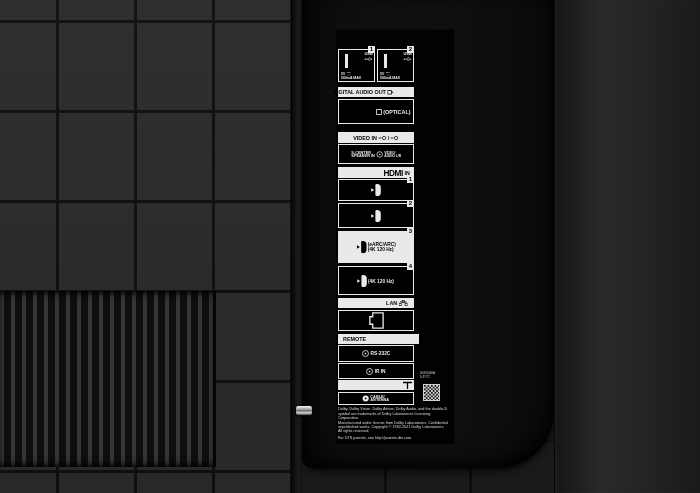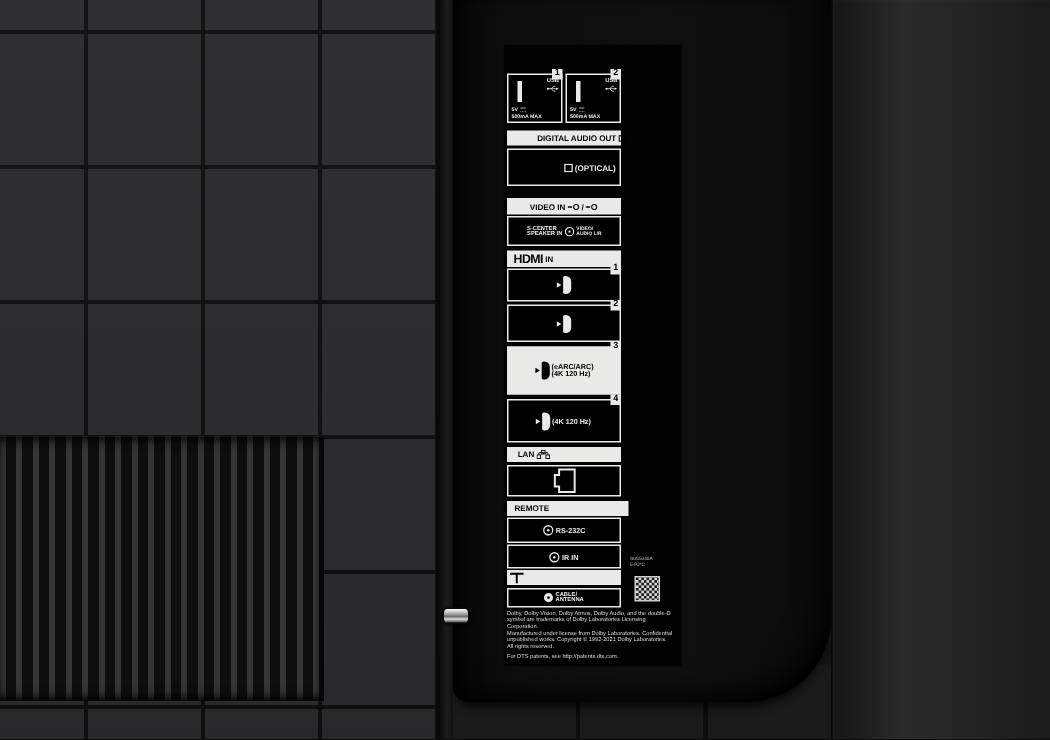--- a/index.html
+++ b/index.html
@@ -30,21 +30,21 @@
     background:linear-gradient(90deg,#151515 0,#2a2a2b 32%,#242425 62%,#1a1a1b 100%);
     border-left:1px solid #060606;box-shadow:inset 2px 0 3px rgba(255,255,255,.04);}
   .screw{position:absolute;left:296px;top:406px;width:16px;height:9px;border-radius:2px/3px;
     background:linear-gradient(180deg,#fafafa 0%,#b5b5b5 30%,#6e6e6e 55%,#d8d8d8 75%,#4a4a4a 100%);
     box-shadow:0 0 0 1px #0a0a0a,0 1px 3px #000;}
 
   
   .label-panel{position:absolute;left:336px;top:30px;width:118px;height:414px;
     background:#020202;color:#e9e9e7;box-shadow:0 0 0 1px #0a0a0a;}
   .strip{position:absolute;left:2px;width:76px;background:#e9e9e7;color:#000;
-    display:flex;align-items:center;justify-content:flex-start;}
+    display:flex;align-items:center;justify-content:flex-end;}
   .strip.left{justify-content:flex-start;padding-left:5px;}
   .box{position:absolute;left:2px;width:76px;box-sizing:border-box;border:1px solid #e9e9e7;
     background:#000;color:#e9e9e7;display:flex;align-items:center;justify-content:center;}
   .box.white{background:#e9e9e7;color:#000;}
   .box.right{justify-content:flex-end;padding-right:3px;}
   .row{display:inline-flex;align-items:center;gap:2px;white-space:nowrap;font-weight:700;}
   .s75{transform:scale(.75);} .s60{transform:scale(.6);} .s55{transform:scale(.55);}
   .o-right{transform-origin:100% 50%;} .o-left{transform-origin:0 50%;}
   .badge{position:absolute;top:-4px;right:-1px;width:7px;height:7px;background:#e9e9e7;color:#000;
     font-size:6px;line-height:7px;text-align:center;font-weight:700;z-index:2;}

